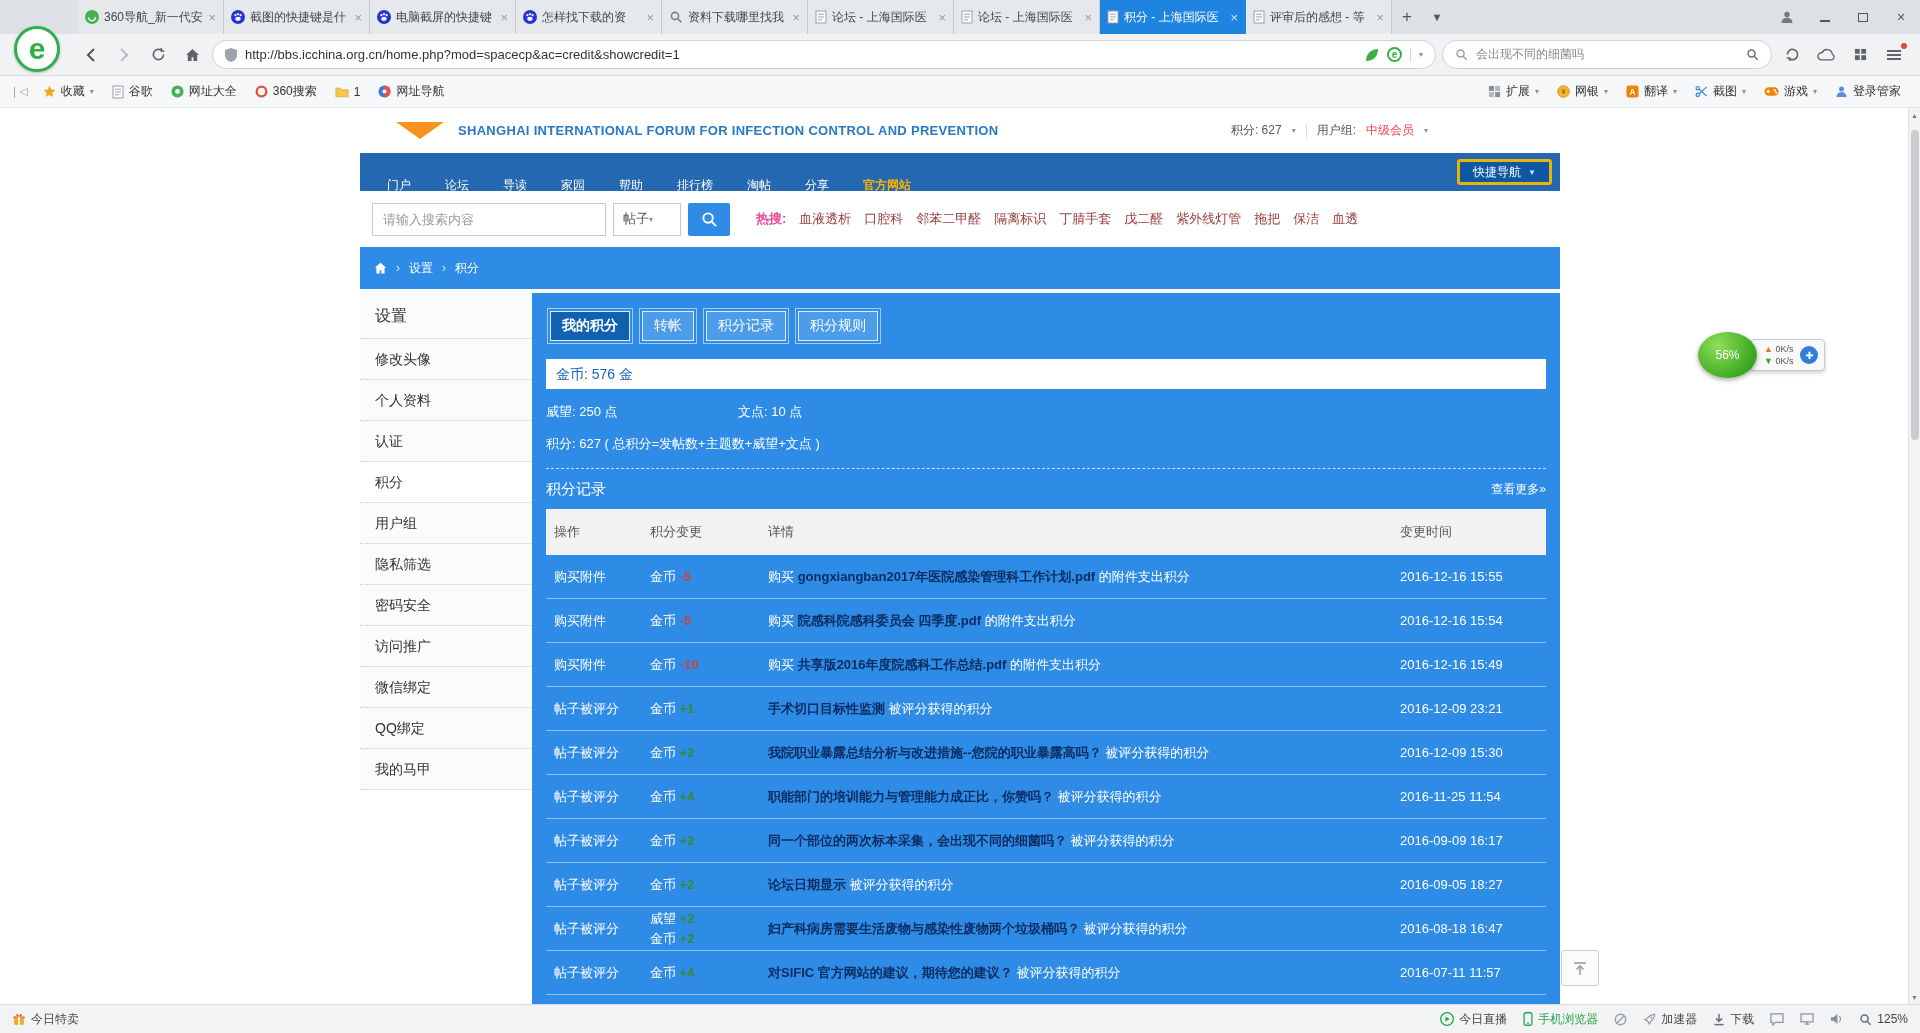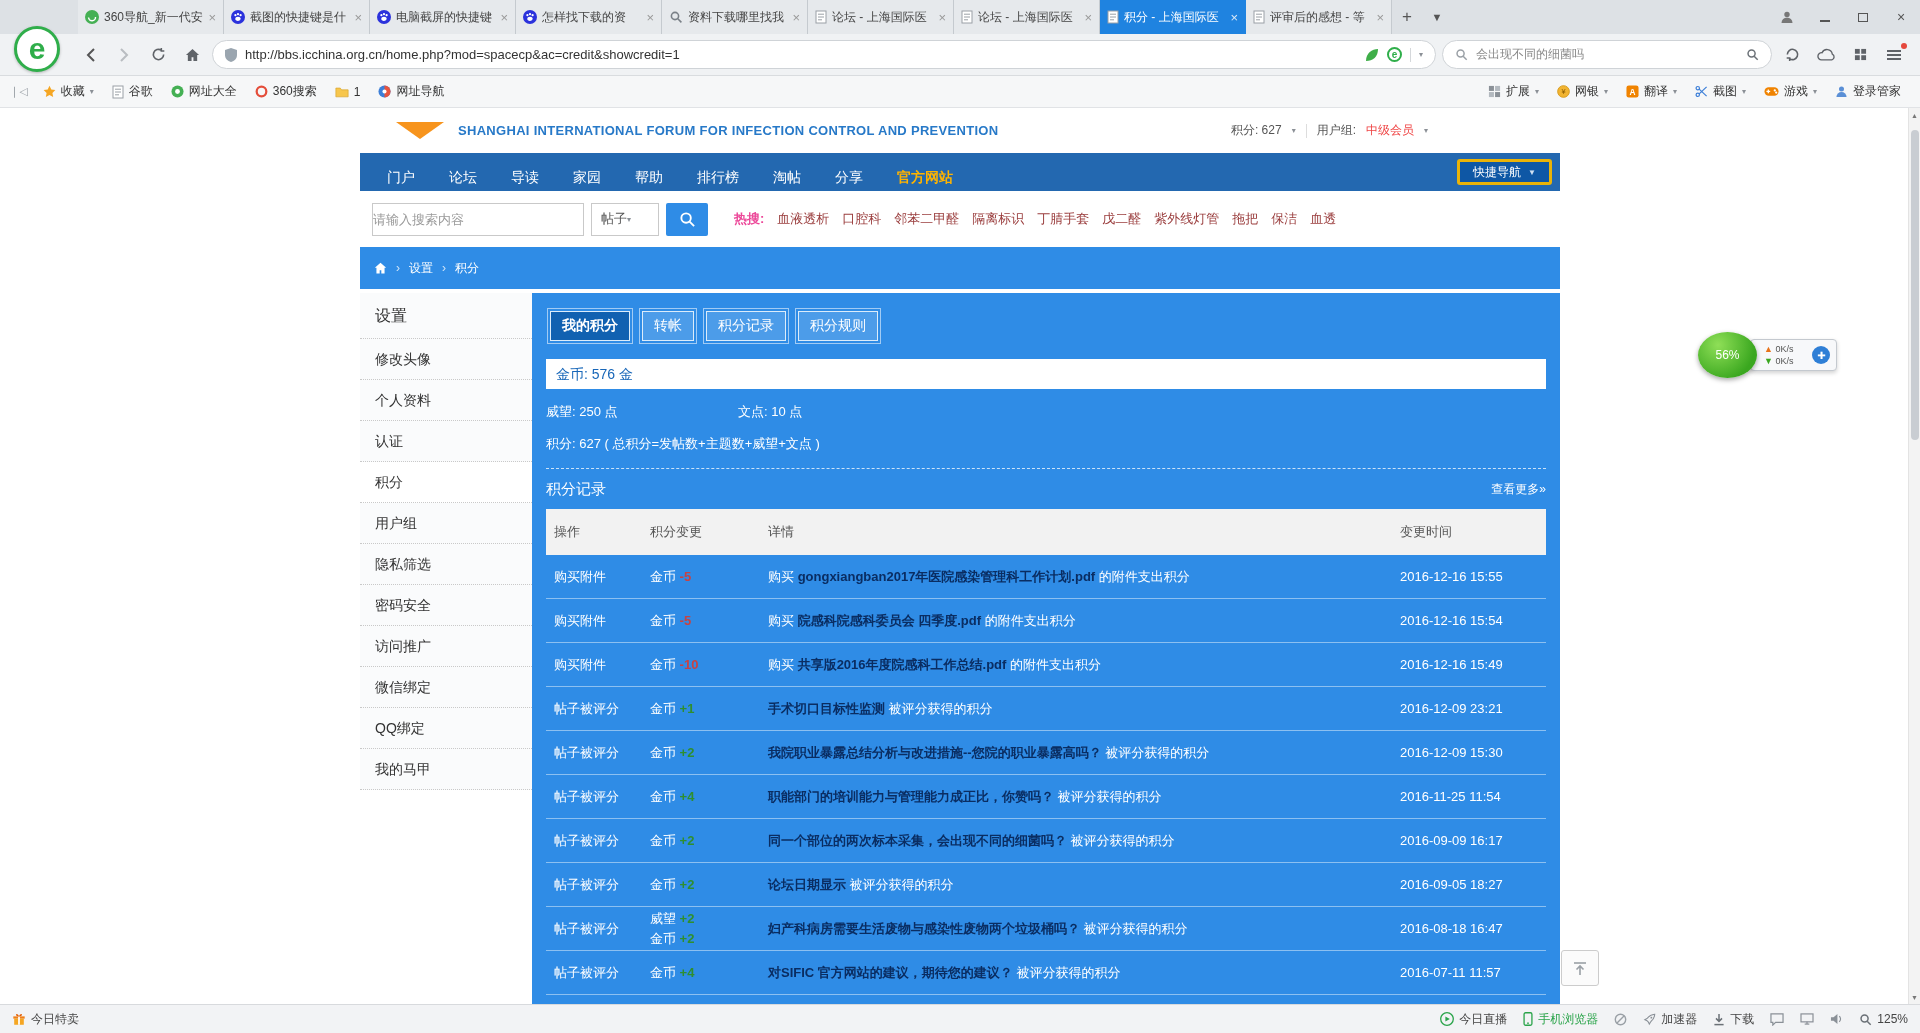--- a/index.html
+++ b/index.html
@@ -47,27 +47,27 @@
 .viewport{position:relative;height:896px;background:#fff;overflow:hidden}
 .page{width:1200px;margin:0 auto}
 .banner{height:45px;display:flex;align-items:center}
 .banner-logo{margin-left:36px;width:0;height:0;border-left:24px solid transparent;border-right:24px solid transparent;border-top:17px solid #f7941d}
 .banner-title{margin-left:14px;color:#2779c8;font-weight:bold;font-size:13px;letter-spacing:.3px}
 .banner-user{margin-left:auto;margin-right:132px;display:flex;align-items:center;gap:10px;font-size:12px;color:#555}
 .user-sep{width:1px;height:14px;background:#ddd}
 .orange{color:#ef4444}
 
 .mainnav{height:38px;background:#2368b0;display:flex;align-items:center;color:#fff;padding-left:10px}
-.nav-item{padding:5px 17px;line-height:38px;font-size:14px;color:#fff;text-decoration:none;white-space:nowrap}
+.nav-item{padding:13px 17px;line-height:38px;font-size:12px;color:#fff;text-decoration:none;white-space:nowrap}
 .nav-item.hl{color:#ffb400;font-weight:bold}
 .quicknav{margin-left:auto;margin-right:8px;height:26px;background:#0e57a5;border:3px solid #eab308;border-radius:3px;color:#fff;font-size:12px;display:flex;align-items:center;gap:7px;padding:0 13px}
 .quicknav .caret{color:#cfe0f2}
 
 .searchrow{height:56px;display:flex;align-items:center;background:#fff;padding-left:12px}
-.s-input{width:212px;height:33px;border:1px solid #c9c9c9;padding:0 0;color:#666;font-size:13px;outline:none}
+.s-input{width:234px;height:33px;border:1px solid #c9c9c9;padding:0 10px;color:#666;font-size:13px;outline:none}
 .s-input::placeholder{color:#999}
 .s-type{width:68px;height:33px;border:1px solid #c9c9c9;margin-left:7px;display:flex;align-items:center;justify-content:flex-start;padding:0 9px;color:#555;font-size:13px;background:#fff}
 .s-btn{width:42px;height:33px;background:#2f8ce6;margin-left:7px;display:flex;align-items:center;justify-content:center;border-radius:2px;border:none}
 .hot{margin-left:26px;display:flex;align-items:center;gap:13px;font-size:13px;white-space:nowrap}
 .hot-label{font-weight:bold;color:#ec4899}
 .hot-link{color:#9a3d3d;text-decoration:none}
 
 .breadcrumb{height:42px;background:#2f8ce6;color:#fff;display:flex;align-items:center;padding-left:14px;font-size:12px;margin-bottom:4px}
 .bc-sep{margin:0 9px;color:#cfe4f8}
 .bc-link{color:#fff;text-decoration:none}
@@ -96,21 +96,21 @@
 .c-det{flex:1;padding-right:8px;min-width:0}
 .c-time{width:146px;flex-shrink:0}
 .chg-line{line-height:20px}
 .val.neg{color:#c74343;font-weight:bold}
 .val.pos{color:#2f8f2f;font-weight:bold}
 .dlink{color:#0a2d62;font-weight:bold;text-decoration:none}
 
 
 .speedwidget{position:absolute;left:1698px;top:224px;display:flex;align-items:center;z-index:20}
 .ball{width:59px;height:46px;border-radius:50%;background:radial-gradient(circle at 34% 28%,#8fdf57,#3aa71f 72%);color:#fff;display:flex;align-items:center;justify-content:center;font-size:12px;font-weight:normal;box-shadow:0 2px 5px rgba(0,0,0,.35);z-index:2}
-.speedpanel{margin-left:-7px;background:#f7f8fa;border:1px solid #c4c9cf;border-radius:4px;padding:3px 6px 3px 13px;display:flex;align-items:center;gap:19px;box-shadow:0 2px 4px rgba(0,0,0,.18)}
+.speedpanel{margin-left:-7px;background:#f7f8fa;border:1px solid #c4c9cf;border-radius:4px;padding:3px 6px 3px 13px;display:flex;align-items:center;gap:7px;box-shadow:0 2px 4px rgba(0,0,0,.18)}
 .sp-rows{font-size:9px;color:#555;line-height:12px;white-space:nowrap}
 .up-a{color:#e8731a}.down-a{color:#3aa71f}
 .sp-btn{width:18px;height:18px;border-radius:50%;background:#2f7fd6;color:#fff;font-size:10px;display:flex;align-items:center;justify-content:center}
 .backtop{position:absolute;left:1561px;top:842px;width:38px;height:36px;background:#fbfbfb;border:1px solid #ccc;border-radius:3px;display:flex;align-items:center;justify-content:center}
 .scrollbar{position:absolute;right:0;top:0;width:12px;height:896px;background:#f3f3f3;border-left:1px solid #e3e3e3}
 .sb-arrow{height:14px;display:flex;align-items:center;justify-content:center;font-size:7px;color:#777}
 .sb-arrow.bottom{position:absolute;bottom:0;width:100%}
 .sb-thumb{position:absolute;top:22px;left:2px;width:8px;height:310px;background:#c9cdd2;border-radius:4px}
 
 

